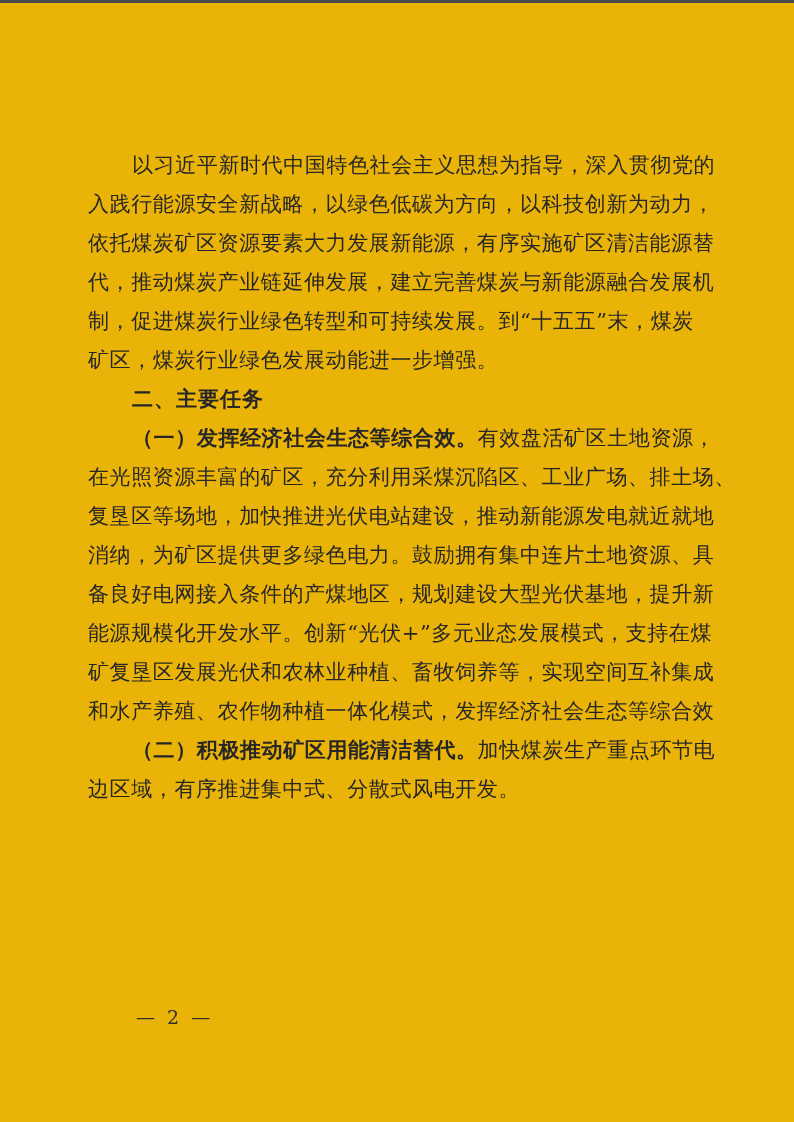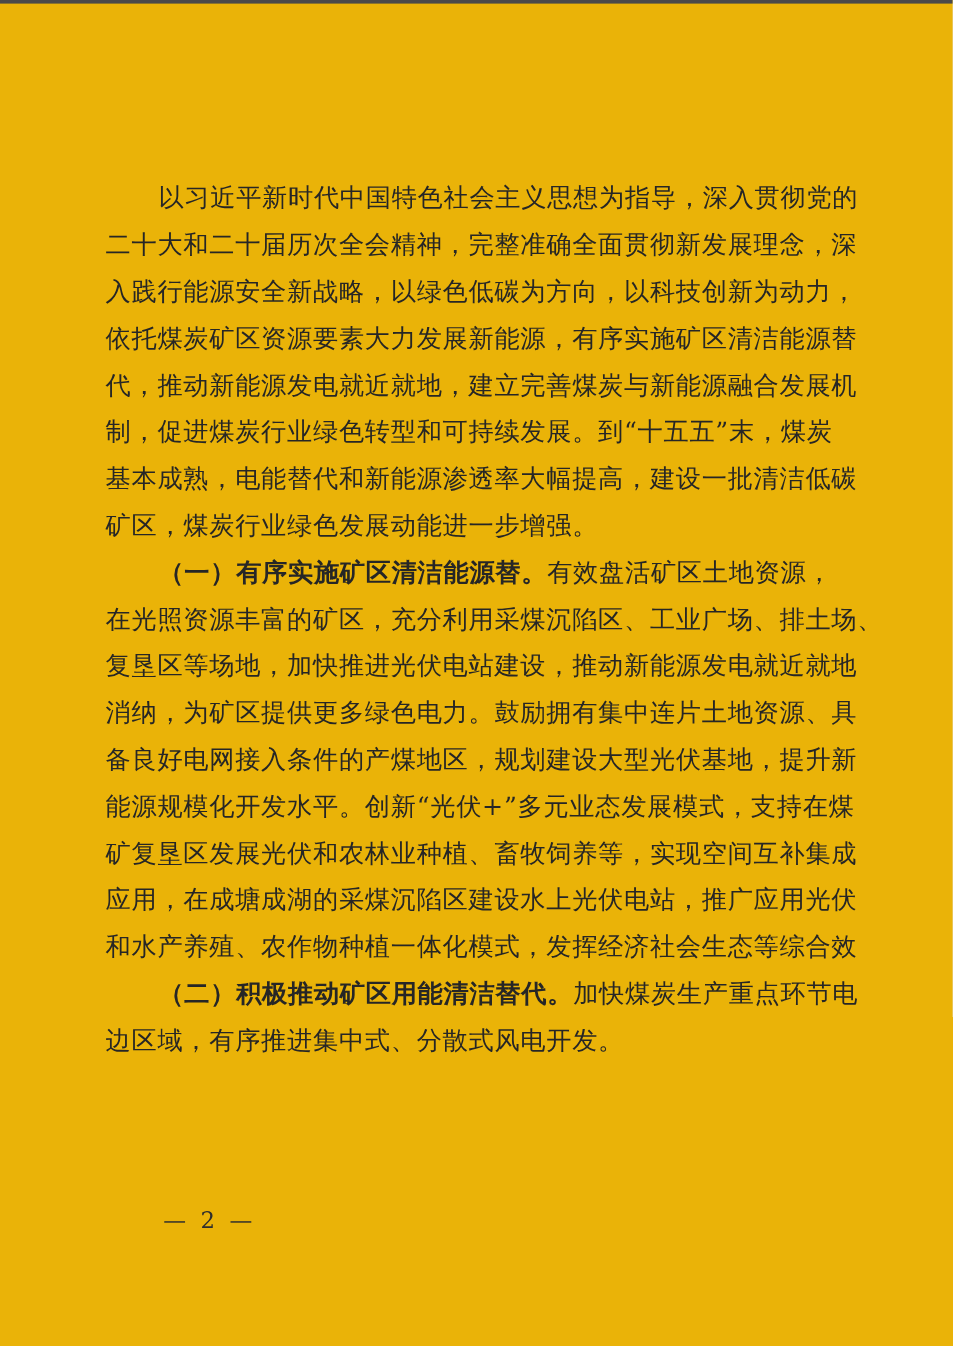--- a/index.html
+++ b/index.html
@@ -61,39 +61,37 @@
 </style>
 </head>
 <body>
 
 <div class="page">
   <div class="scan-top-edge"></div>
 
   <div class="content">
 
     <div class="line indent">以习近平新时代中国特色社会主义思想为指导，深入贯彻党的</div>
-    <div class="line">二十大和二十届历次全会精神，完整准确全面贯彻新发展理念，深</div>
     <div class="line">入践行能源安全新战略，以绿色低碳为方向，以科技创新为动力，</div>
     <div class="line">依托煤炭矿区资源要素大力发展新能源，有序实施矿区清洁能源替</div>
-    <div class="line">代，推动新能源发电就近就地，建立完善煤炭与新能源融合发展机</div>
+    <div class="line">代，推动煤炭产业链延伸发展，建立完善煤炭与新能源融合发展机</div>
     <div class="line">制，促进煤炭行业绿色转型和可持续发展。到“十五五”末，煤炭</div>
-    <div class="line">基本成熟，电能替代和新能源渗透率大幅提高，建设一批清洁低碳</div>
     <div class="line">矿区，煤炭行业绿色发展动能进一步增强。</div>
 
+    <div class="line indent heading">二、主要任务</div>
 
     <div class="line indent">
-      <span class="lead-bold">（一）有序实施矿区清洁能源替。</span><span>有效盘活矿区土地资源，</span>
+      <span class="lead-bold">（一）发挥经济社会生态等综合效。</span><span>有效盘活矿区土地资源，</span>
     </div>
     <div class="line">在光照资源丰富的矿区，充分利用采煤沉陷区、工业广场、排土场、</div>
     <div class="line">复垦区等场地，加快推进光伏电站建设，推动新能源发电就近就地</div>
     <div class="line">消纳，为矿区提供更多绿色电力。鼓励拥有集中连片土地资源、具</div>
     <div class="line">备良好电网接入条件的产煤地区，规划建设大型光伏基地，提升新</div>
     <div class="line">能源规模化开发水平。创新“光伏+”多元业态发展模式，支持在煤</div>
     <div class="line">矿复垦区发展光伏和农林业种植、畜牧饲养等，实现空间互补集成</div>
-    <div class="line">应用，在成塘成湖的采煤沉陷区建设水上光伏电站，推广应用光伏</div>
     <div class="line">和水产养殖、农作物种植一体化模式，发挥经济社会生态等综合效</div>
     <div class="line indent">
       <span class="lead-bold">（二）积极推动矿区用能清洁替代。</span><span>加快煤炭生产重点环节电</span>
     </div>
 
     <div class="line">边区域，有序推进集中式、分散式风电开发。</div>
 
   </div>
 
   <div class="page-footer">— 2 —</div>

